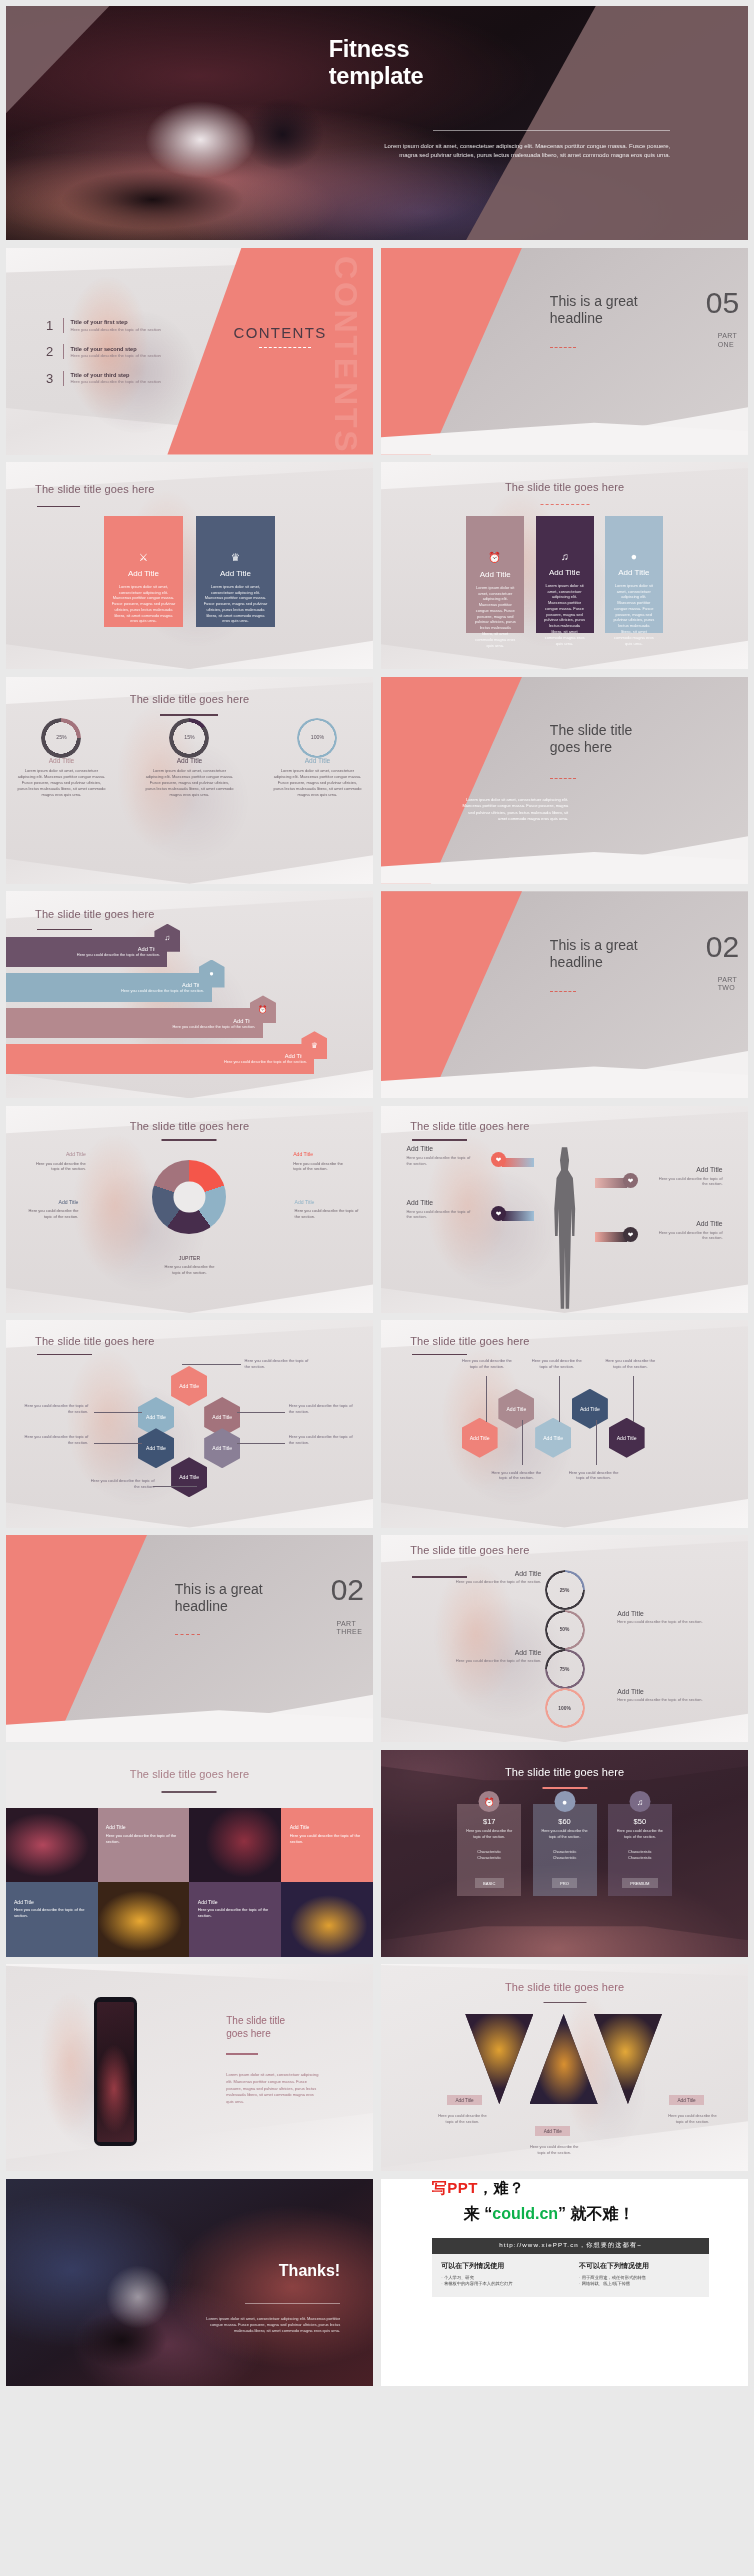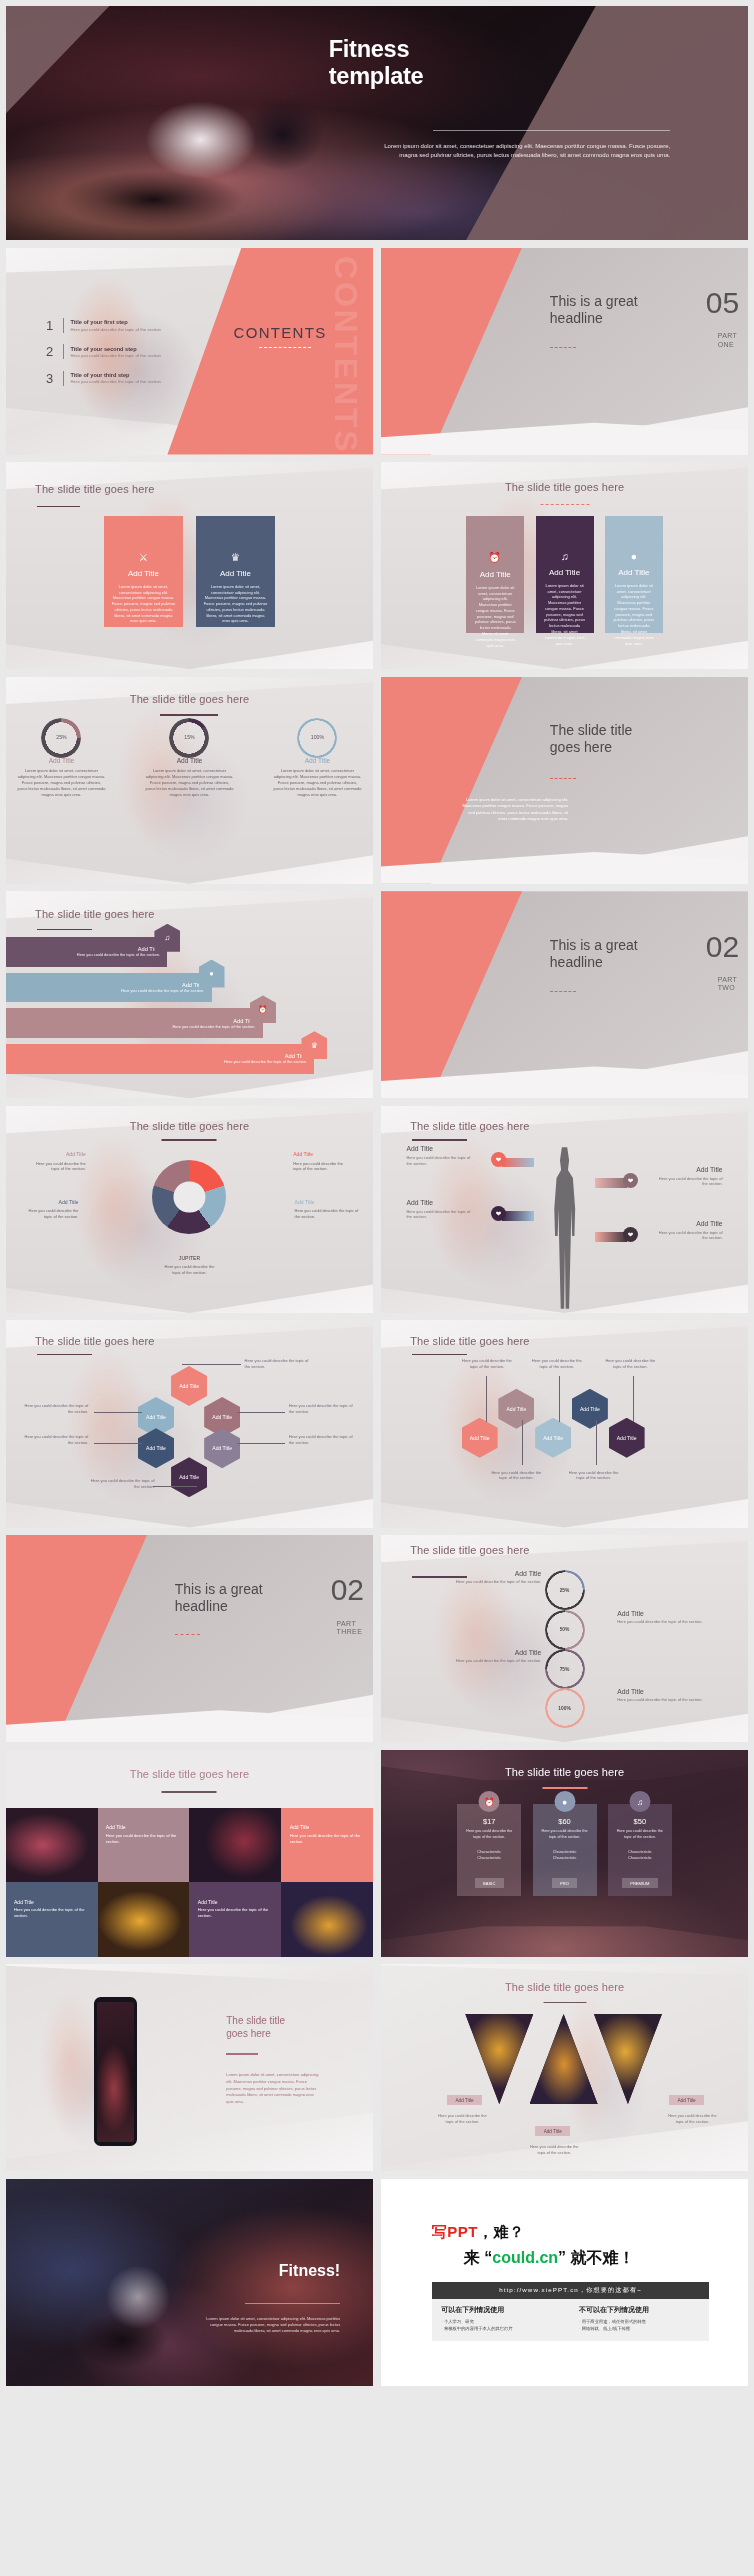--- a/index.html
+++ b/index.html
@@ -318,21 +318,21 @@
     position: absolute; right: 9%; top: 40%;
     color: #fff; font-size: 16px; font-weight: 700;
   }
   .thanks-rule { position: absolute; right: 9%; top: 60%; width: 26%; border-top: 0.9px solid rgba(255,255,255,.45); }
   .thanks-p {
     position: absolute; right: 9%; top: 66%; width: 40%;
     color: rgba(255,255,255,.82); font-size: 4px; line-height: 1.5; text-align: right;
   }
 
   
-  .promo { background: #fff; display: flex; align-items: center; justify-content: center; padding-left: 12px; }
+  .promo { background: #fff; display: flex; align-items: flex-start; justify-content: center; padding-left: 12px; }
   .promo-in { width: 78%; }
   .promo-l1 { font-size: 15px; font-weight: 700; color: #111; letter-spacing: 0.5px; }
   .promo-l1 .red { color: #e8241d; }
   .promo-l2 { font-size: 16px; font-weight: 700; color: #111; margin: 5.7px 0 13px; padding-left: 32px; }
   .promo-l2 .grn { color: #0db14b; }
   .promo-box { background: #efefef; }
   .promo-bar {
     background: #3a3a3a; color: #fff; font-size: 6.2px; text-align: center;
     padding: 3.8px 0; letter-spacing: 1.1px;
   }
@@ -847,21 +847,21 @@
     <div class="tnote" style="left:15%;top:72%">Here you could describe the topic of the section.</div>
     <div class="tbadge" style="left:42%;top:78%">Add Title</div>
     <div class="tnote" style="left:40%;top:87%">Here you could describe the topic of the section.</div>
     <div class="tbadge" style="right:12%;top:63%">Add Title</div>
     <div class="tnote" style="right:8%;top:72%">Here you could describe the topic of the section.</div>
   </div>
 
   <div class="slide thanks">
     <div class="bg"></div>
     <div class="figure"></div>
-    <div class="thanks-h">Fitness!</div>
+    <div class="thanks-h">Thanks!</div>
     <div class="thanks-rule"></div>
     <div class="thanks-p">Lorem ipsum dolor sit amet, consectetuer adipiscing elit. Maecenas porttitor congue massa. Fusce posuere, magna sed pulvinar ultricies, purus lectus malesuada libero, sit amet commodo magna eros quis urna.</div>
   </div>
 
   <div class="slide promo">
     <div class="promo-in">
       <div class="promo-l1">
         <span class="red">写PPT</span><span>，难？</span>
       </div>
       <div class="promo-l2">

